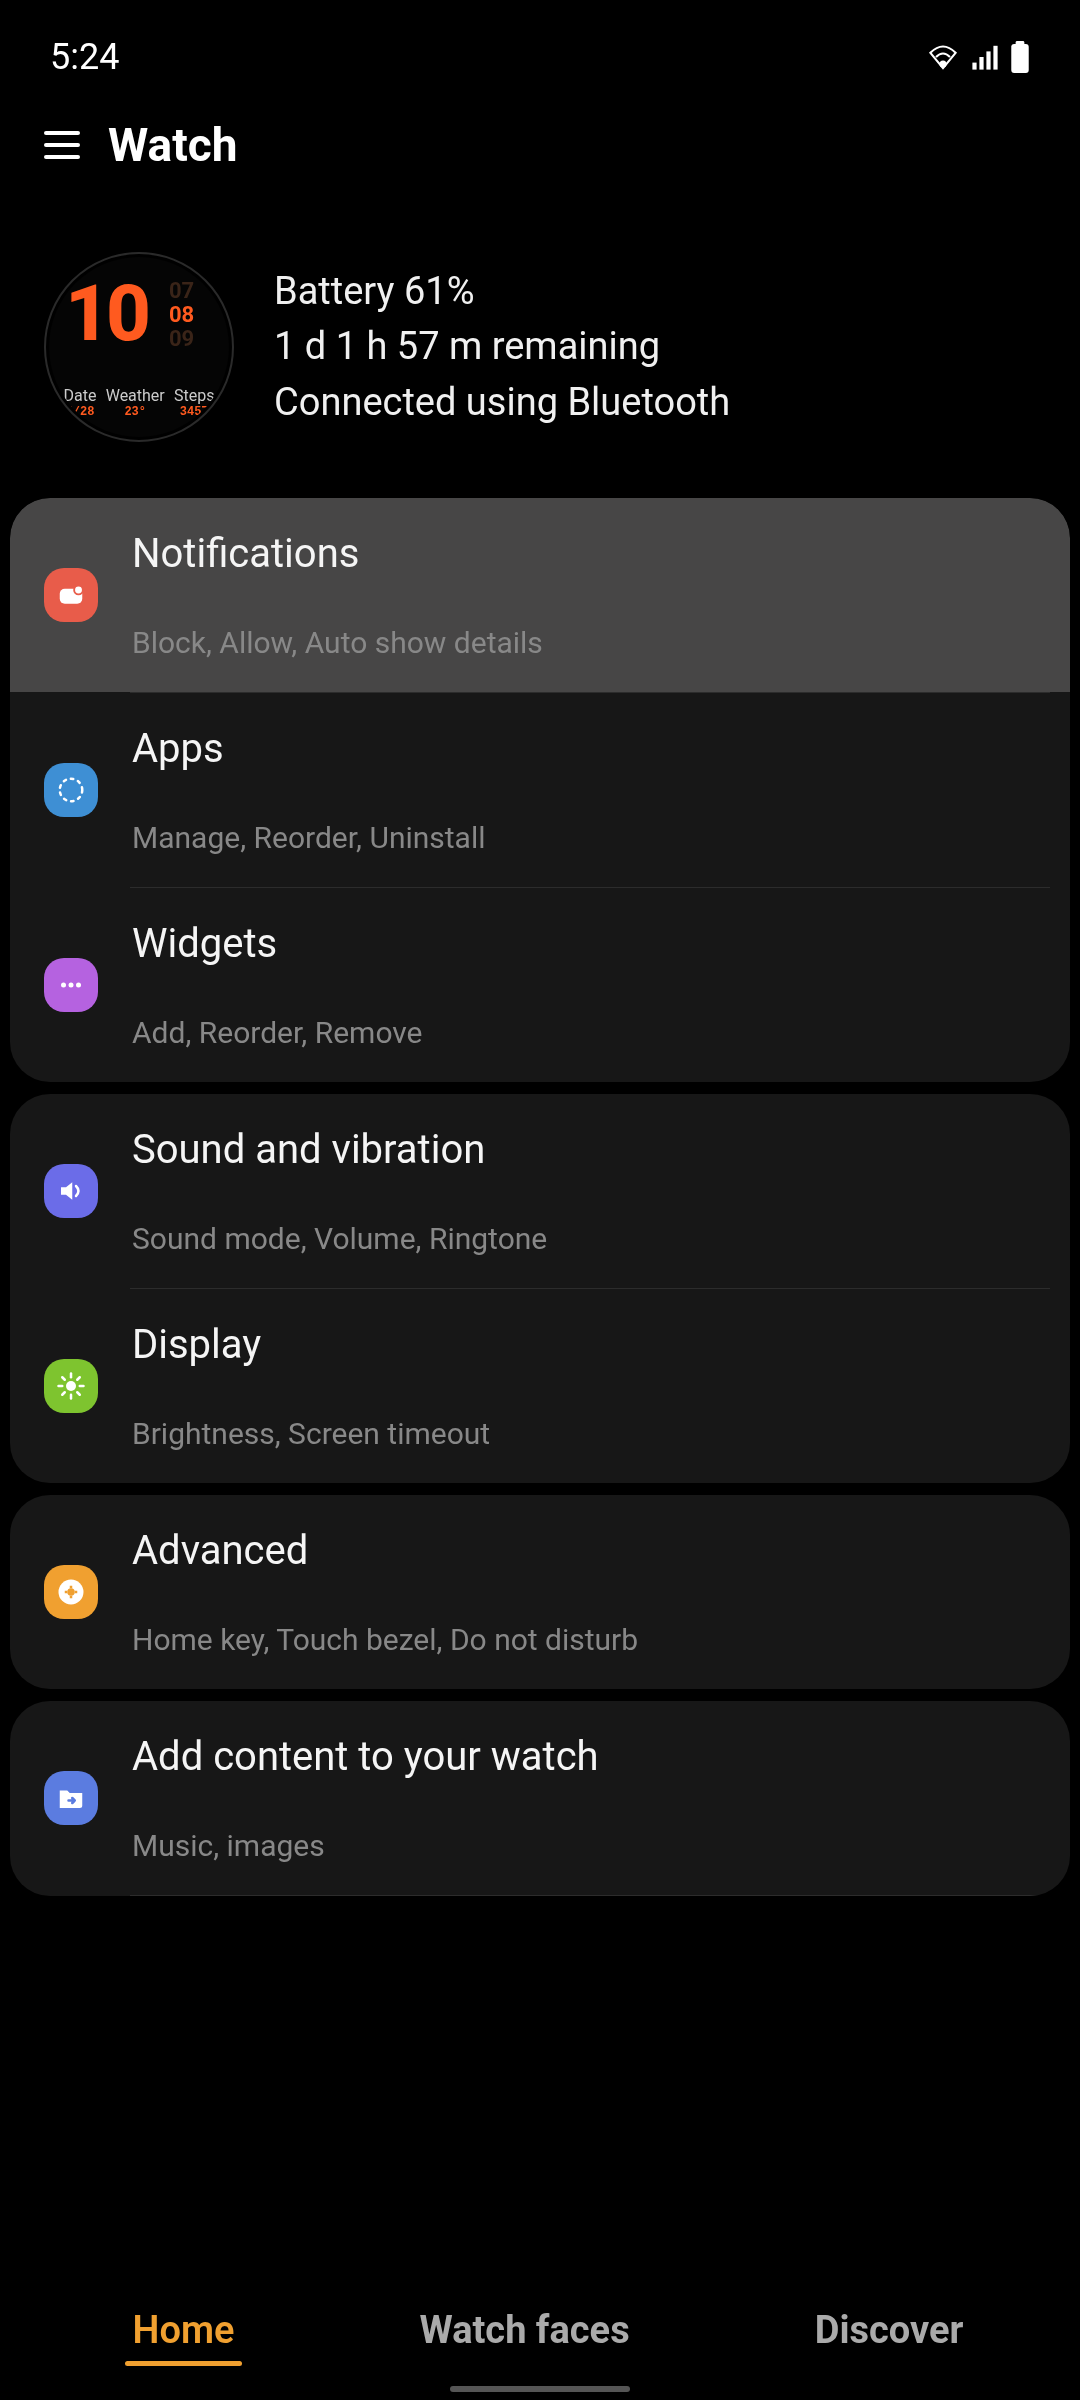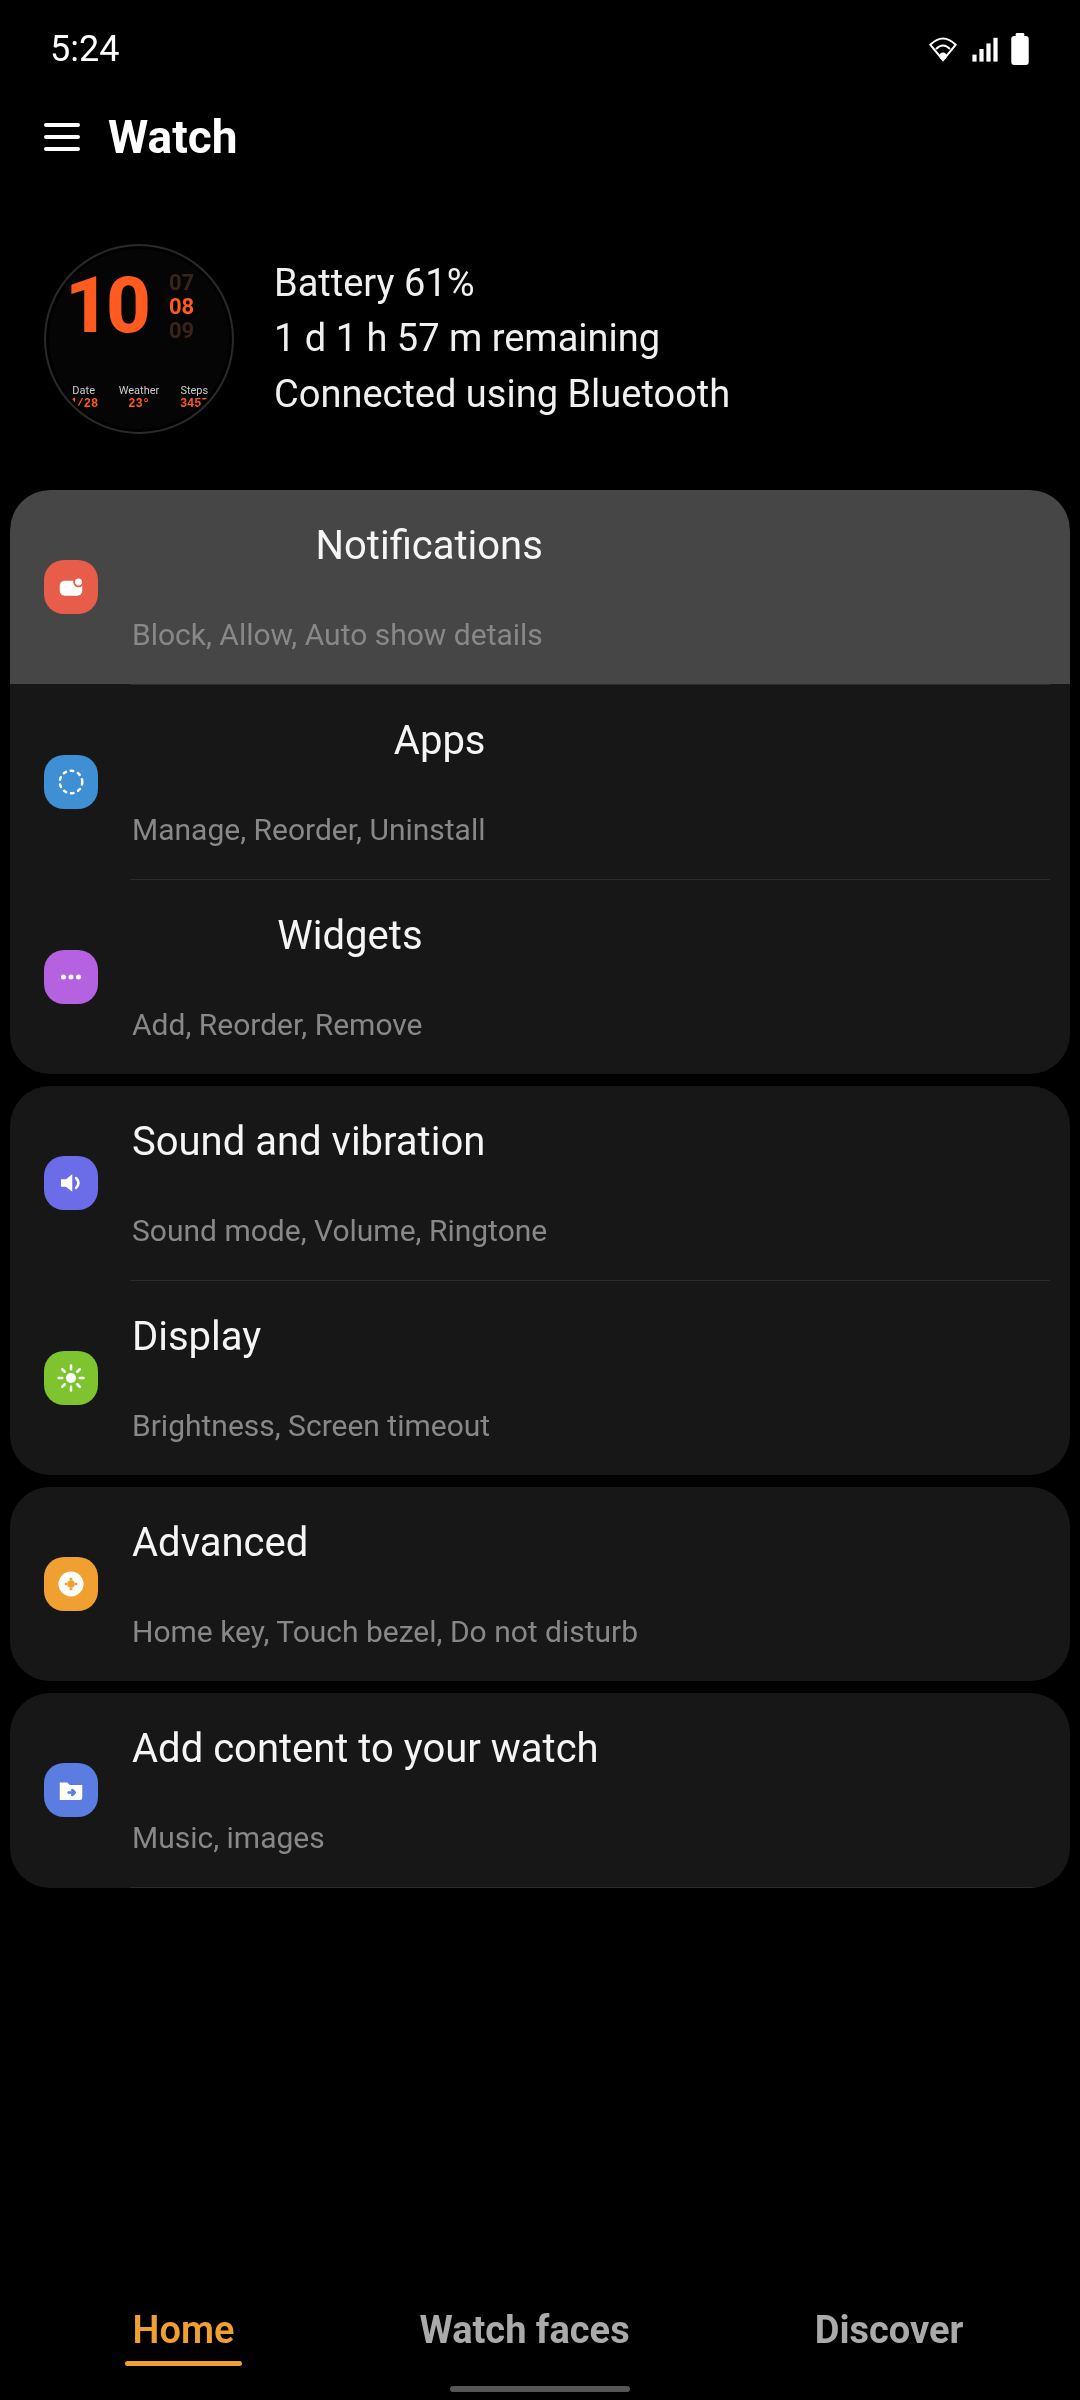--- a/index.html
+++ b/index.html
@@ -14,20 +14,21 @@
   }
 
   
   .status-bar {
     display: flex;
     justify-content: space-between;
     align-items: center;
     padding: 18px 50px 0 50px;
     height: 80px;
     font-size: 36px;
+    margin-top: 8px;
   }
   .status-time { font-weight: 400; }
   .status-icons { display: flex; align-items: center; gap: 10px; }
 
   
   .header {
     display: flex;
     align-items: center;
     padding: 30px 44px 20px 44px;
     gap: 28px;
@@ -76,34 +77,34 @@
   }
   .wf-col .dim { color: #3a2418; }
   .wf-col .mid { color: #ff5a1f; }
   .wf-row {
     position: absolute;
     bottom: 18px; left: 0; right: 0;
     display: flex; justify-content: space-around;
     padding: 0 10px;
   }
   .wf-stat { text-align: center; }
-  .wf-stat .lbl { font-size: 11px; color: #ccc; }
+  .wf-stat .lbl { font-size: 16px; color: #ccc; }
   .wf-stat .val { font-size: 12px; color: #ff5a1f; font-weight: 600; font-family: Liberation Mono, monospace; }
 
   .watch-info { display: flex; flex-direction: column; gap: 4px; }
   .watch-info div { font-size: 38px; font-weight: 400; color: #f0f0f0; line-height: 1.35; }
 
   
   .card-group {
     background: #171717;
     border-radius: 40px;
     margin: 12px 10px;
     overflow: hidden;
   }
-  .card-group.first { margin-top: 6px; text-align: right; }
+  .card-group.first { margin-top: 6px; }
   .setting-item {
     display: flex;
     align-items: center;
     padding: 32px 34px;
     gap: 34px;
     position: relative;
   }
   .setting-item.highlighted { background: #474646; border-radius: 40px 40px 0 0; }
   .setting-icon {
     width: 54px; height: 54px;

